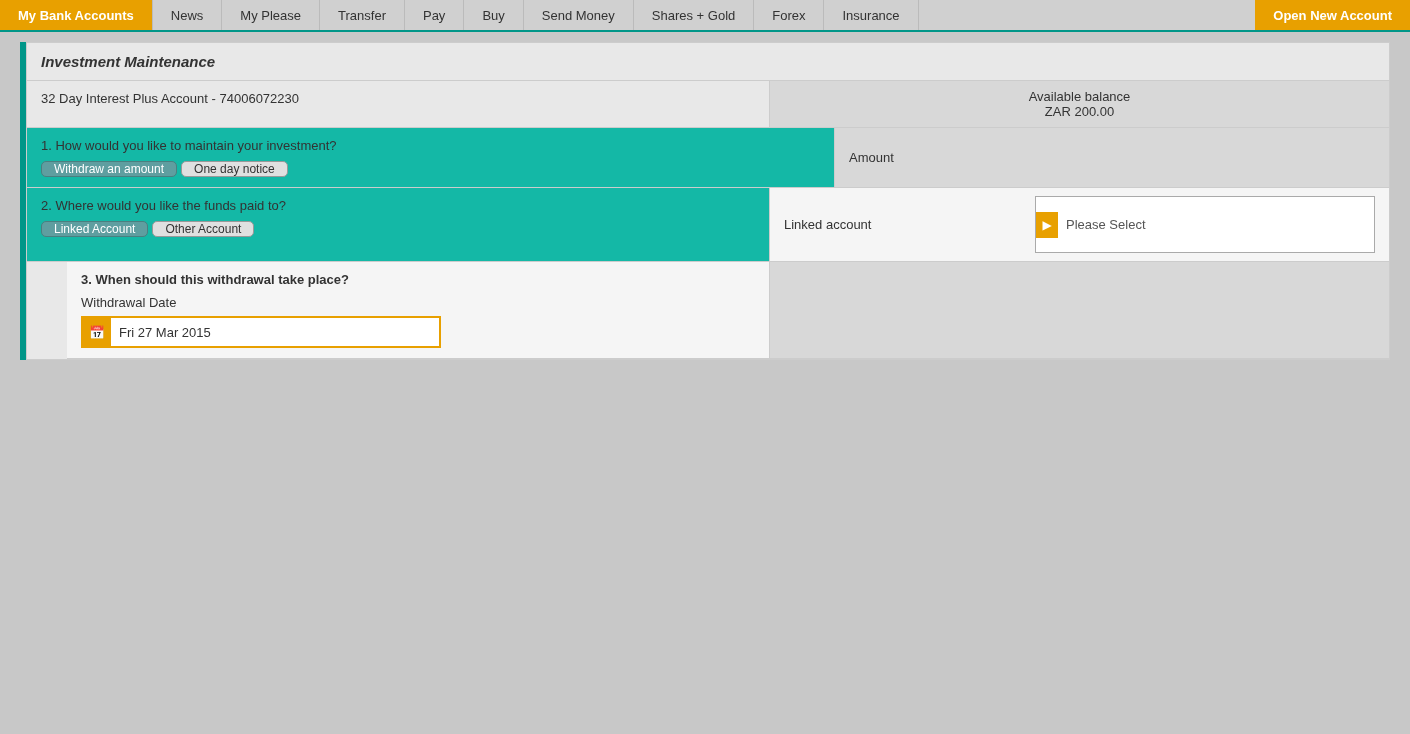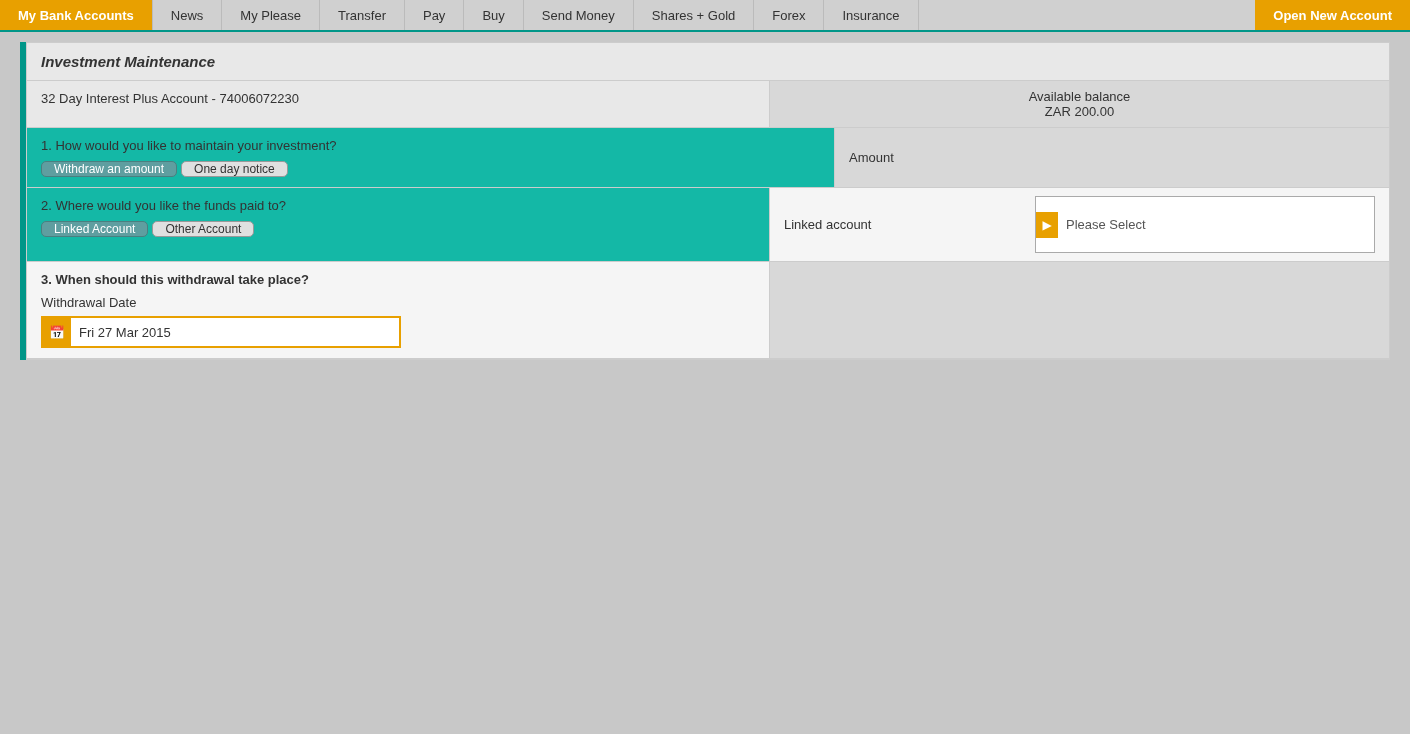--- a/index.html
+++ b/index.html
@@ -199,20 +199,21 @@
       background: transparent;
       border: none;
       outline: none;
       cursor: pointer;
     }
 
     
     .withdrawal-row {
       display: flex;
       border-bottom: 1px solid #ccc;
+      margin-left: 40px;
     }
     .withdrawal-left {
       flex: 1;
       background: #f5f5f5;
       padding: 10px 14px;
     }
     .withdrawal-right {
       width: 620px;
       background: #d8d8d8;
       border-left: 1px solid #ccc;

